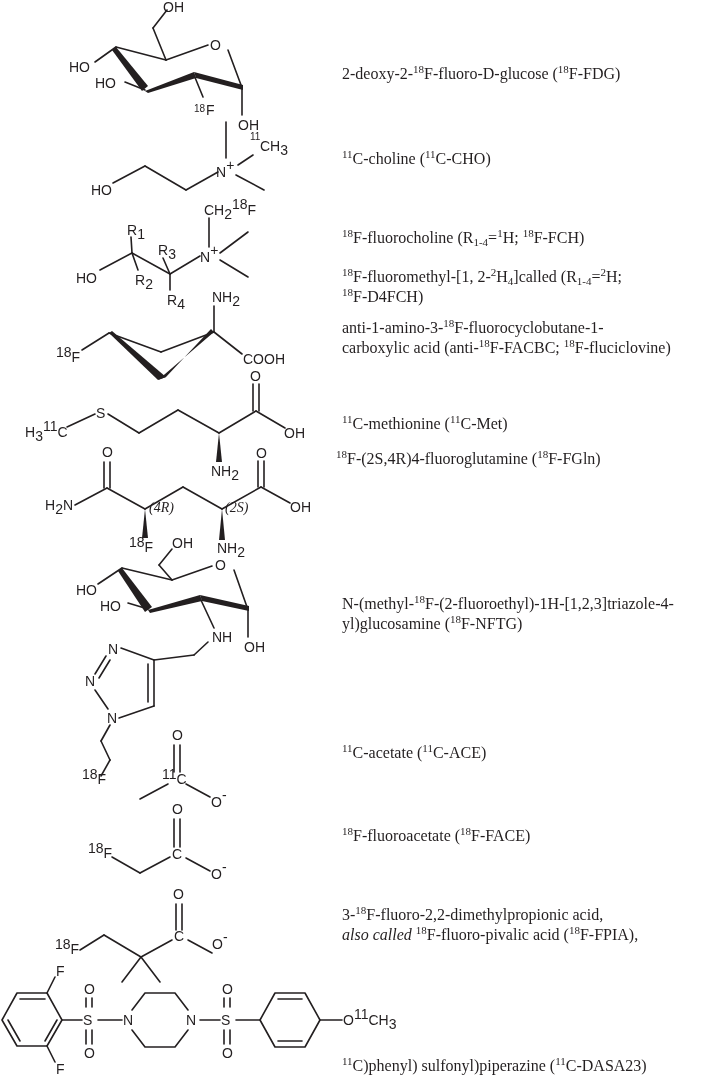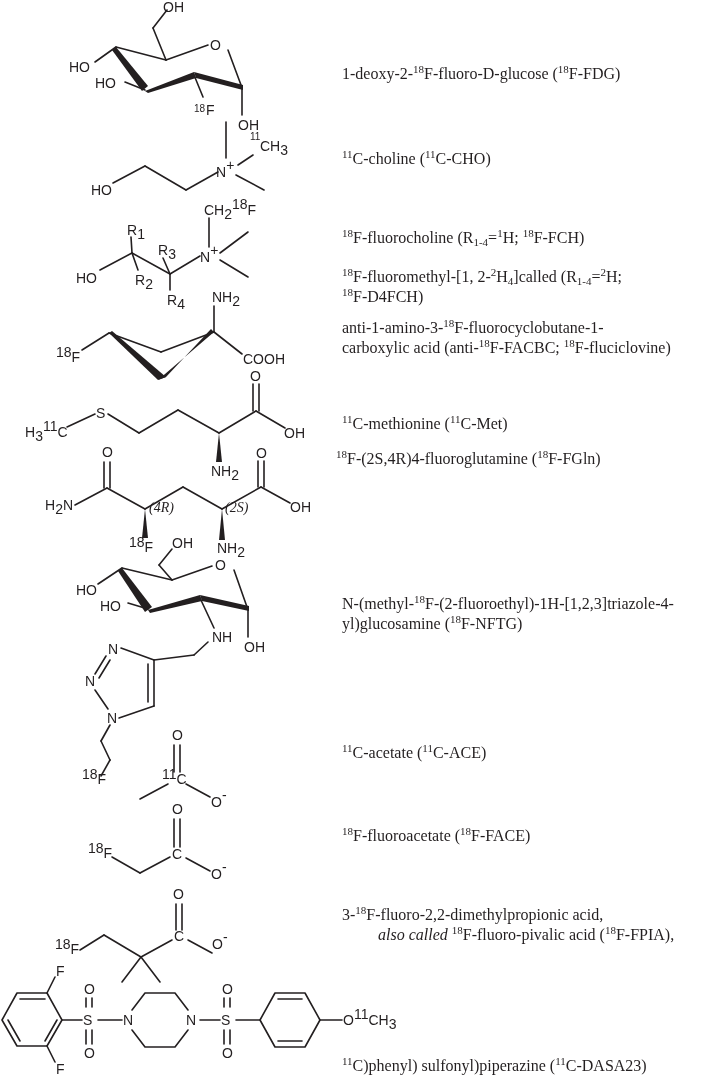--- a/index.html
+++ b/index.html
@@ -8,21 +8,21 @@
   #structures line, #structures polyline, #structures path.bond { stroke: #231f20; stroke-width: 1.6; fill: none; stroke-linecap: round; stroke-linejoin: round; }
   #structures polygon.wedge { fill: #231f20; stroke: none; }
   #structures text { font-family: "Liberation Sans", "DejaVu Sans", sans-serif; font-size: 14px; fill: #231f20; }
   #structures text.sm { font-size: 10px; }
   #structures text.it { font-family: "Liberation Serif", serif; font-style: italic; font-size: 14px; }
   .caption { position: absolute; left: 342px; font-family: "Liberation Serif", "DejaVu Serif", serif; font-size: 16px; line-height: 20px; color: #231f20; white-space: nowrap; }
   .caption sup, .caption sub { font-size: 11px; line-height: 0; }
   .caption sup { vertical-align: 6px; }
   .caption sub { vertical-align: -3px; font-family: Liberation Serif, serif; }
   .caption .sc { font-variant: small-caps; }
-  .caption em { font-style: italic; margin-left: 36px; }
+  .caption em { font-style: italic; }
 </style>
 </head>
 <body>
 
 <svg id="structures" viewBox="0 0 708 1085" xmlns="http://www.w3.org/2000/svg">
 
   <g>
     <line x1="153" y1="28" x2="167" y2="10"></line>
     <line x1="153" y1="28" x2="166" y2="60"></line>
     <line x1="166" y1="60" x2="208" y2="45"></line>
@@ -236,21 +236,21 @@
     <line x1="230" y1="1030" x2="230" y2="1044"></line>
     <line x1="236" y1="1020" x2="260" y2="1020"></line>
     <polyline points="260,1020 275,993 305,993 320,1020 305,1047 275,1047 260,1020"></polyline>
     <line x1="278" y1="999" x2="302" y2="999"></line>
     <line x1="278" y1="1041" x2="302" y2="1041"></line>
     <line x1="320" y1="1020" x2="342" y2="1020"></line>
     <text x="343" y="1025">O<tspan class="sm" dy="-6">11</tspan><tspan dy="6">CH</tspan><tspan class="sm" dy="4">3</tspan></text>
   </g>
 </svg>
 
-<div class="caption" style="top:64px"><span>1-deoxy-2-</span><sup>18</sup><span>F-fluoro-</span><span class="sc">D</span><span>-glucose  (</span><sup>18</sup><span>F-FDG)</span></div>
+<div class="caption" style="top:64px"><span>2-deoxy-2-</span><sup>18</sup><span>F-fluoro-</span><span class="sc">D</span><span>-glucose  (</span><sup>18</sup><span>F-FDG)</span></div>
 
 <div class="caption" style="top:149px"><sup>11</sup><span>C-choline (</span><sup>11</sup><span>C-CHO)</span></div>
 
 <div class="caption" style="top:228px"><sup>18</sup><span>F-fluorocholine  (R</span><sub>1-4</sub><span>=</span><sup>1</sup><span>H; </span><sup>18</sup><span>F-FCH)</span></div>
 
 <div class="caption" style="top:267px"><sup>18</sup><span>F-fluoromethyl-[1, 2-</span><sup>2</sup><span>H</span><sub>4</sub><span>]called  (R</span><sub>1-4</sub><span>=</span><sup>2</sup><span>H;</span><br><sup>18</sup><span>F-D4FCH)</span></div>
 
 <div class="caption" style="top:318px"><span>anti-1-amino-3-</span><sup>18</sup><span>F-fluorocyclobutane-1-</span><br><span>carboxylic acid (anti-</span><sup>18</sup><span>F-FACBC; </span><sup>18</sup><span>F-fluciclovine)</span></div>
 
 <div class="caption" style="top:414px"><sup>11</sup><span>C-methionine (</span><sup>11</sup><span>C-Met)</span></div>

